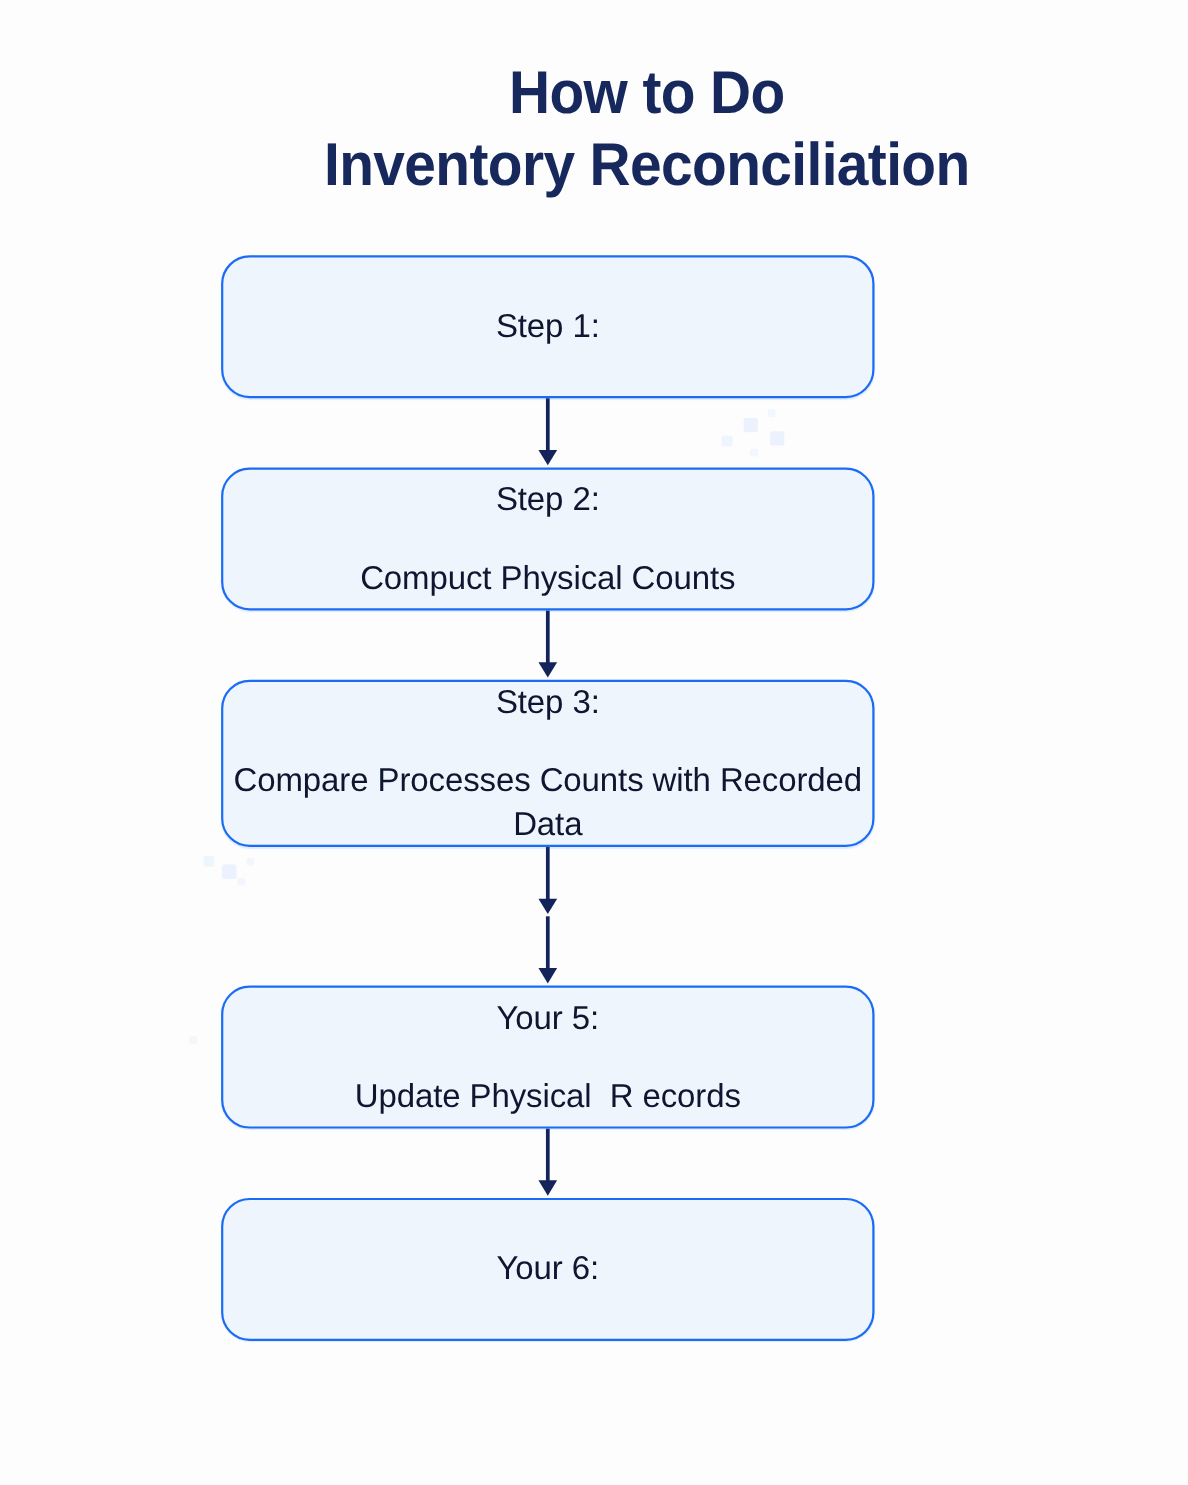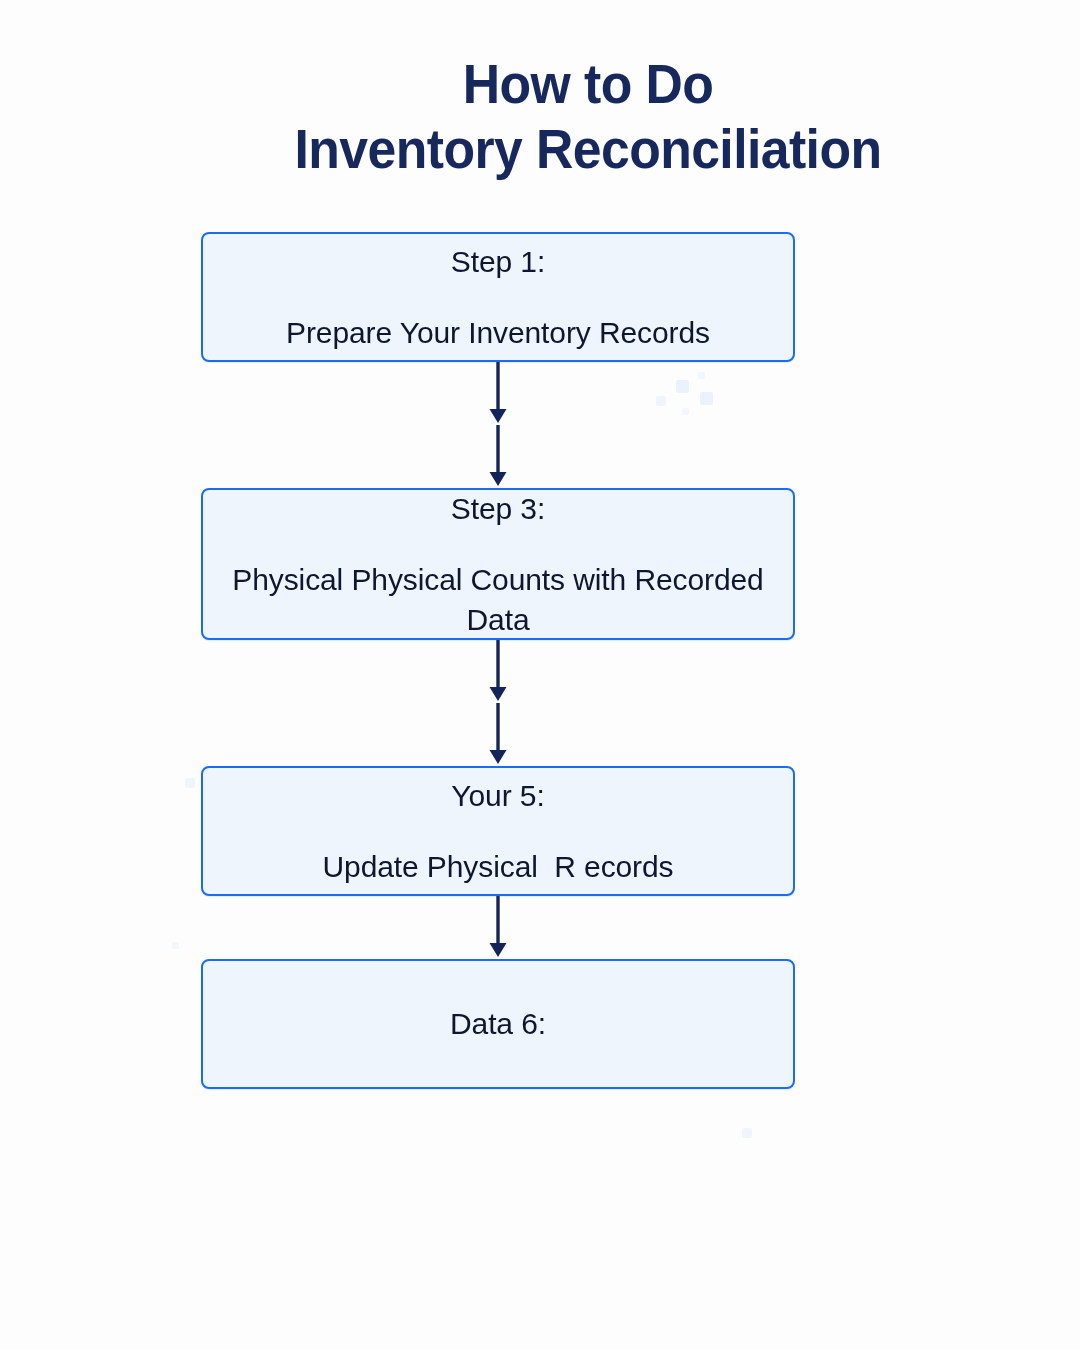--- a/index.html
+++ b/index.html
@@ -71,21 +71,21 @@
     left: 153px;
     width: 594px;
   }
 
   .step-box {
     position: relative;
     box-sizing: border-box;
     width: 594px;
     background: #eef5fd;
     border: 2.5px solid #1a6cf5;
-    border-radius: 8px;
+    border-radius: 26px;
     display: flex;
     flex-direction: column;
     justify-content: center;
     text-align: center;
     color: #0f1630;
     box-shadow: 0 1px 1px rgba(26,108,245,.12);
     gap: 32px;
   }
   .step-box.h-two  { height: 130px; }
   .step-box.h-three{ height: 152px; }
@@ -135,41 +135,44 @@
 
   <div class="title-block">
     <span class="title-line">How to Do</span>
     <span class="title-line">Inventory Reconciliation</span>
   </div>
 
   <div class="flow">
 
     <div class="step-box h-two">
       <span class="step-label">Step 1:</span>
-      <span class="step-text">Prepare Your Inventory Records</span>
-    </div>
-
-    <div class="connector">
-      <svg width="30" height="63" viewBox="0 0 30 63" aria-hidden="true">
-        <line x1="15" y1="0" x2="15" y2="50" stroke="#13245a" stroke-width="3.4"></line>
-        <path d="M6.5 47 L15 61 L23.5 47 Z" fill="#13245a"></path>
-      </svg>
-    </div>
-
+    </div>
+
+    <div class="connector">
+      <svg width="30" height="63" viewBox="0 0 30 63" aria-hidden="true">
+        <line x1="15" y1="0" x2="15" y2="50" stroke="#13245a" stroke-width="3.4"></line>
+        <path d="M6.5 47 L15 61 L23.5 47 Z" fill="#13245a"></path>
+      </svg>
+    </div>
+
+    <div class="step-box h-two">
+      <span class="step-label">Step 2:</span>
+      <span class="step-text">Compuct Physical Counts</span>
+    </div>
 
     <div class="connector">
       <svg width="30" height="63" viewBox="0 0 30 63" aria-hidden="true">
         <line x1="15" y1="0" x2="15" y2="50" stroke="#13245a" stroke-width="3.4"></line>
         <path d="M6.5 47 L15 61 L23.5 47 Z" fill="#13245a"></path>
       </svg>
     </div>
 
     <div class="step-box h-three">
       <span class="step-label">Step 3:</span>
-      <span class="step-text">Physical Physical Counts with Recorded Data</span>
+      <span class="step-text">Compare Processes Counts with Recorded Data</span>
     </div>
 
     <div class="connector">
       <svg width="30" height="63" viewBox="0 0 30 63" aria-hidden="true">
         <line x1="15" y1="0" x2="15" y2="50" stroke="#13245a" stroke-width="3.4"></line>
         <path d="M6.5 47 L15 61 L23.5 47 Z" fill="#13245a"></path>
       </svg>
     </div>
 
 
@@ -186,17 +189,17 @@
     </div>
 
     <div class="connector">
       <svg width="30" height="63" viewBox="0 0 30 63" aria-hidden="true">
         <line x1="15" y1="0" x2="15" y2="50" stroke="#13245a" stroke-width="3.4"></line>
         <path d="M6.5 47 L15 61 L23.5 47 Z" fill="#13245a"></path>
       </svg>
     </div>
 
     <div class="step-box h-two">
-      <span class="step-label">Data 6:</span>
+      <span class="step-label">Your 6:</span>
     </div>
 
   </div>
 </div>
 
 </body></html>

